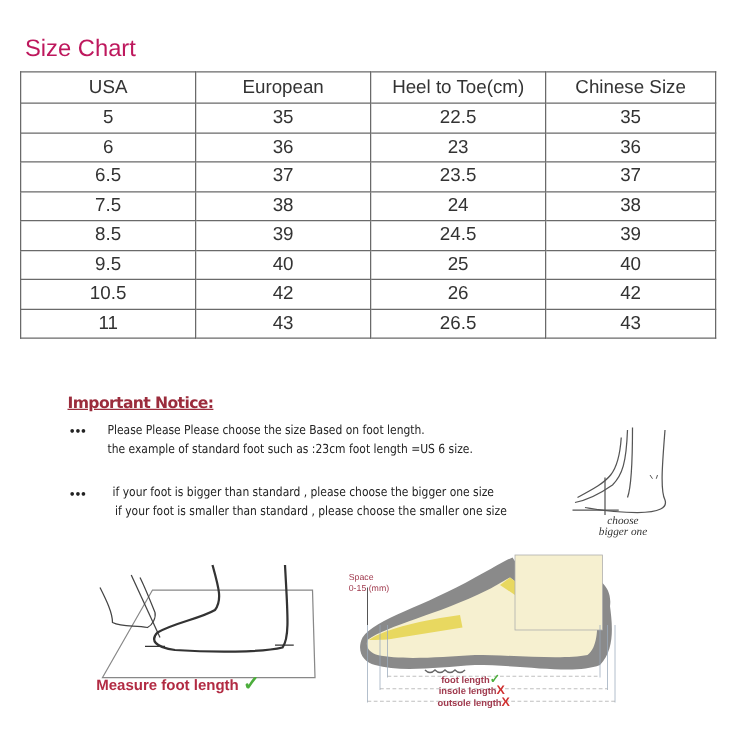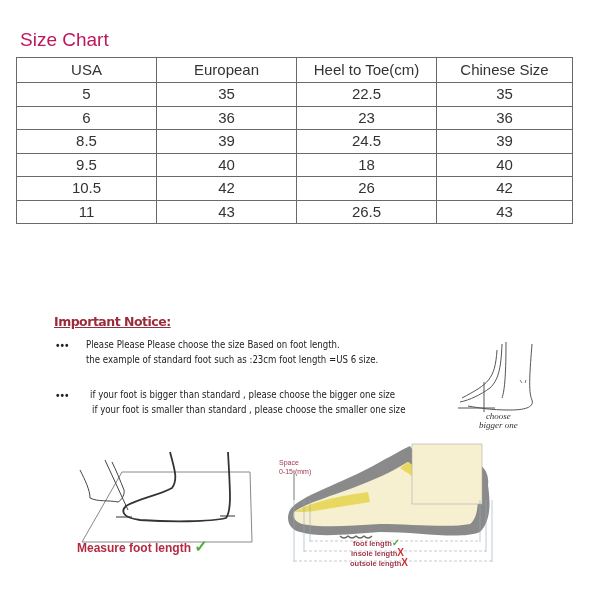--- a/index.html
+++ b/index.html
@@ -38,29 +38,41 @@
         <td>22.5</td>
         <td>35</td>
       </tr>
       <tr>
         <td>6</td>
         <td>36</td>
         <td>23</td>
         <td>36</td>
       </tr>
       <tr>
+        <td>6.5</td>
+        <td>37</td>
+        <td>23.5</td>
+        <td>37</td>
+      </tr>
+      <tr>
+        <td>7.5</td>
+        <td>38</td>
+        <td>24</td>
+        <td>38</td>
+      </tr>
+      <tr>
         <td>8.5</td>
         <td>39</td>
         <td>24.5</td>
         <td>39</td>
       </tr>
       <tr>
         <td>9.5</td>
         <td>40</td>
-        <td>18</td>
+        <td>25</td>
         <td>40</td>
       </tr>
       <tr>
         <td>10.5</td>
         <td>42</td>
         <td>26</td>
         <td>42</td>
       </tr>
       <tr>
         <td>11</td>

